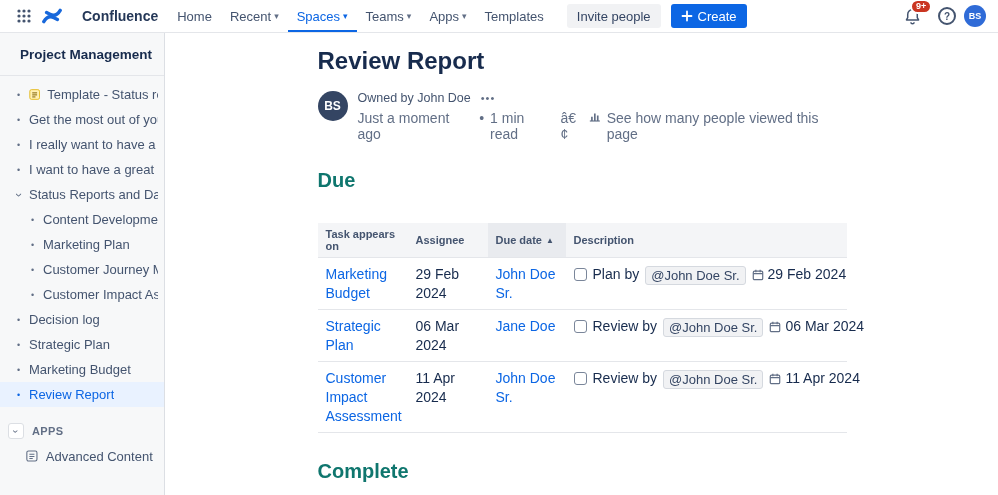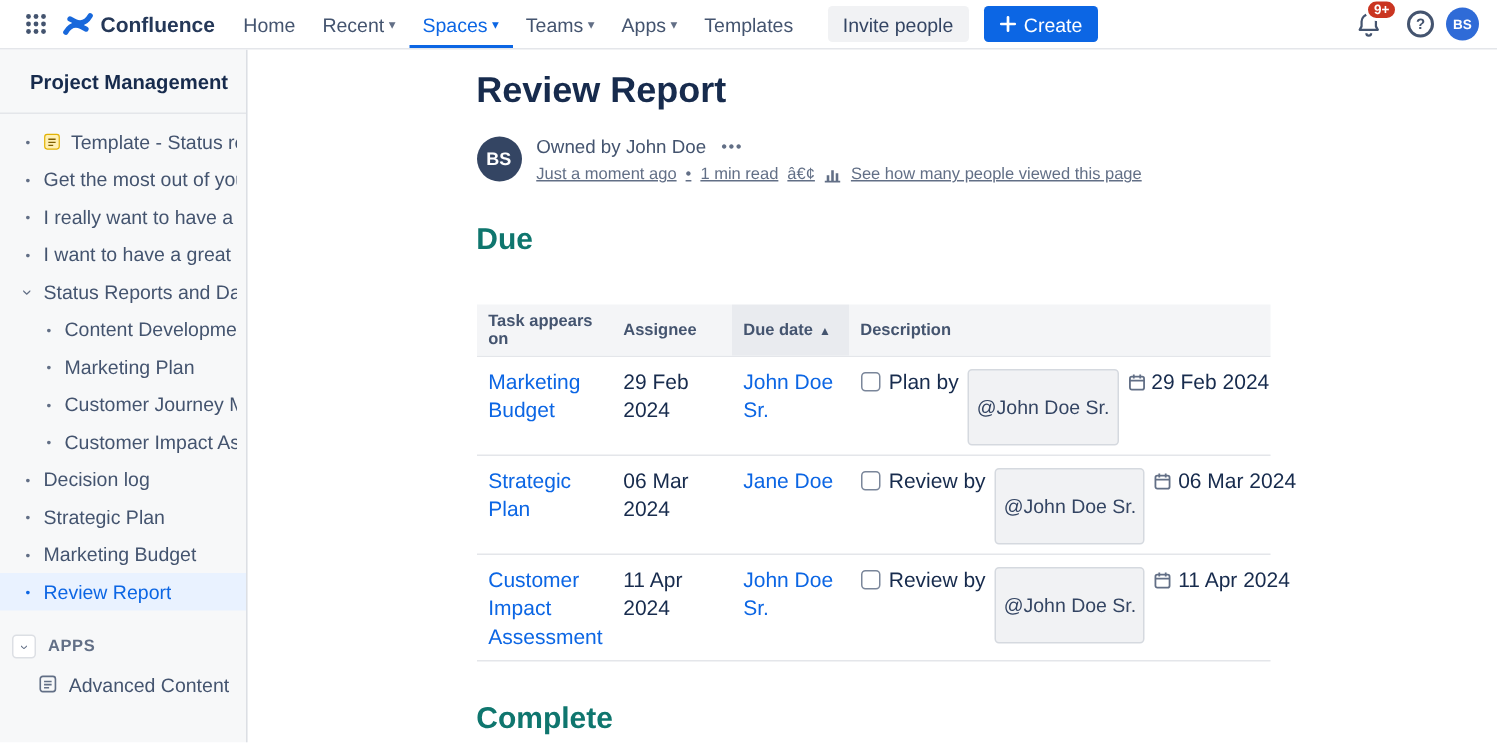--- a/index.html
+++ b/index.html
@@ -4,21 +4,21 @@
 <style>
   * { box-sizing: border-box; margin: 0; padding: 0; }
   html,body { width: 998px; height: 495px; overflow: hidden; }
   body { font-family: "Liberation Sans", sans-serif; background:#fff; color:#172B4D; position:relative; }
   a { text-decoration:none; cursor:pointer; }
 
   
   .topnav { height:33px; display:flex; align-items:stretch; border-bottom:1px solid #E4E6EA; padding:0 12px 0 8px; background:#fff; position:relative; z-index:5; }
   .topnav > * { display:flex; align-items:center; }
   .waffle { padding:0 8px; cursor:pointer; }
-  .logo { gap:5px; padding:0 10px 0 2px; cursor:pointer; }
+  .logo { gap:20px; padding:0 10px 0 2px; cursor:pointer; }
   .logo-text { font-size:14px; font-weight:bold; color:#253858; }
   .nav-link { font-size:13px; color:#44546F; padding:0 9px; gap:3px; border-bottom:2px solid transparent; border-top:2px solid transparent; }
   .nav-link.active { color:#0C66E4; border-bottom-color:#0C66E4; }
   .caret { font-size:9px; color:#626F86; }
   .nav-link.active .caret { color:#0C66E4; }
   .btn { height:24px; align-self:center; display:flex; align-items:center; border-radius:3px; font-size:13px; padding:0 10px; cursor:pointer; border:none; font-family:inherit; }
   .btn-subtle { background:#F1F2F4; color:#344563; margin-left:14px; }
   .btn-primary { background:#0C66E4; color:#fff; margin-left:10px; gap:5px; }
   .nav-spacer { flex:1; }
   .search-box { align-self:center; width:138px; height:22px; border:1px solid #8590A2; border-radius:4px; display:flex; align-items:center; gap:6px; padding:0 7px; background:#fff; }
@@ -49,35 +49,35 @@
   .app-item { display:flex; align-items:center; gap:8px; height:26px; padding:0 8px 0 26px; font-size:13px; color:#44546F; cursor:pointer; white-space:nowrap; }
 
   
   .main { position:absolute; top:33px; left:166px; right:0; bottom:0; overflow:hidden; background:#fff; }
   .content { width:529px; margin:0 auto; padding-top:6px; }
   h1.page-title { font-size:24px; font-weight:bold; color:#172B4D; margin:8px 0 16px; }
   .byline { display:flex; gap:10px; align-items:flex-start; }
   .avatar-md { width:30px; height:30px; border-radius:50%; background:#344563; color:#fff; font-size:12px; font-weight:bold; display:flex; align-items:center; justify-content:center; flex:none; }
   .byline-row1 { display:flex; align-items:center; gap:10px; font-size:12.5px; color:#44546F; }
   .more-dots { color:#626F86; letter-spacing:1px; font-size:11px; cursor:pointer; }
-  .byline-row2 { display:flex; gap:6px; font-size:11px; color:#626F86; margin-top:5px;text-decoration:underline; }
+  .byline-row2 { display:flex; gap:6px; font-size:14px; color:#626F86; margin-top:5px; }
   .views-link { color:#626F86; cursor:pointer; }
   h2.section-heading { font-size:20px; font-weight:bold; color:#0f766e; margin:27px 0 0; }
 
   .report-table { width:529px; margin-top:31px; font-size:14px; }
   .trow { display:grid; grid-template-columns:90px 80px 78px 1fr; border-bottom:1px solid #E4E6EA; }
   .th { background:#F4F5F7; font-size:11px; font-weight:bold; color:#44546F; padding:5px 8px; display:flex; align-items:center; gap:4px; }
   .th.sorted { background:#E9EBEF; cursor:pointer; }
   .sort-arrow { font-size:8px; color:#44546F; }
   .td { padding:7px 8px 6px; line-height:19px; vertical-align:top; }
   .task-link, .assignee-link { color:#0C66E4; }
   .td.due { color:#172B4D; }
   .desc { display:flex; align-items:flex-start; gap:6px; flex-wrap:nowrap; white-space:nowrap; }
   .checkbox { width:13px; height:13px; border:1.5px solid #7A869A; border-radius:3px; background:#fff; display:inline-flex; align-items:center; justify-content:center; font-size:10px; color:#44546F; margin-top:3px; flex:none; cursor:pointer; }
-  .mention { display:inline-block; background:#F1F2F4; border:1px solid #D5D9DF; border-radius:3px; padding:16px 5px; font-size:13px; color:#344563; line-height:17px; margin-top:1px; cursor:pointer; }
+  .mention { display:inline-block; background:#F1F2F4; border:1px solid #D5D9DF; border-radius:3px; padding:0 5px; font-size:13px; color:#344563; line-height:17px; margin-top:1px; cursor:pointer; }
   .datechip { display:inline-flex; align-items:center; gap:4px; cursor:pointer; }
   .datechip .cal { display:flex; color:#626F86; }
 </style>
 </head>
 <body>
 
 <header class="topnav">
   <span class="waffle">
     <svg width="16" height="16" viewBox="0 0 16 16">
         <g fill="#44546F">

